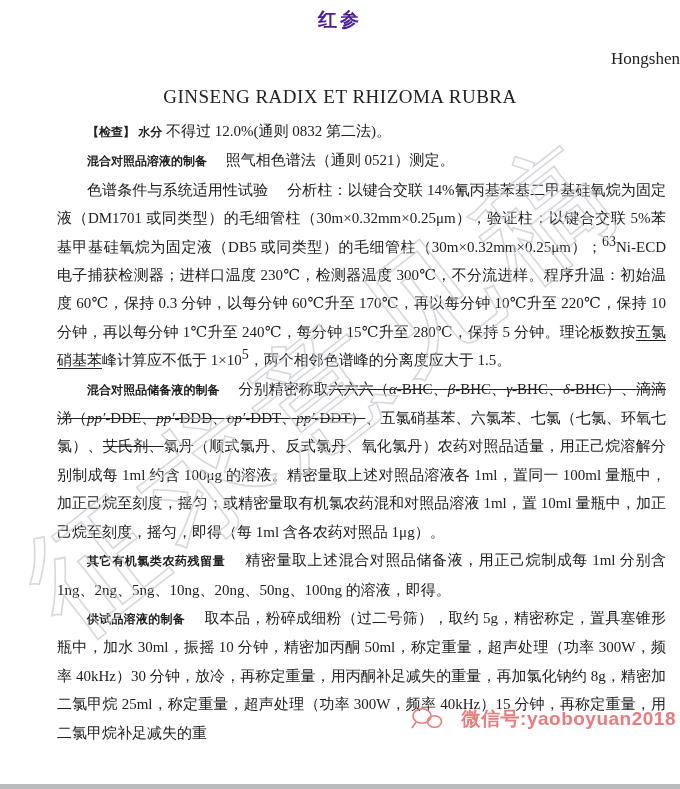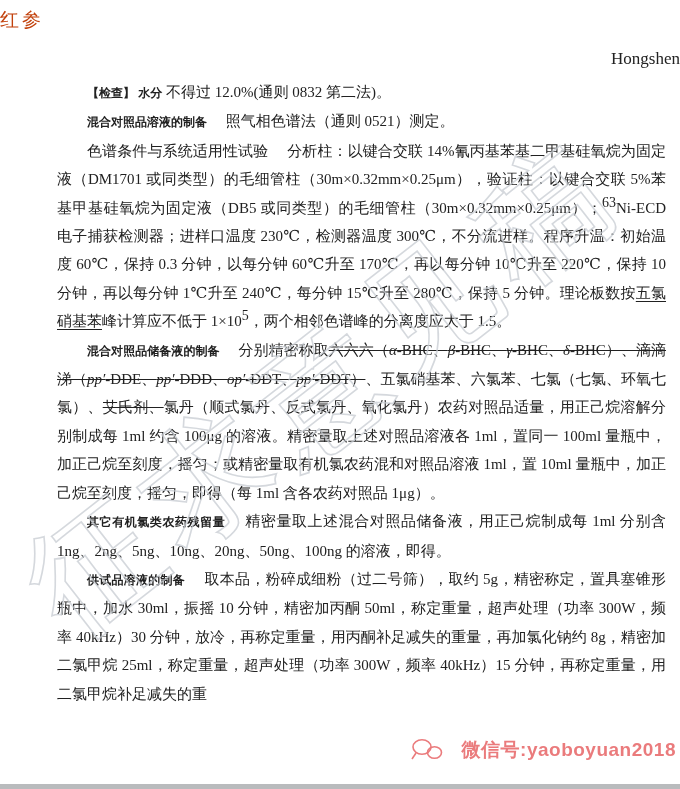--- a/index.html
+++ b/index.html
@@ -12,43 +12,43 @@
     position:relative;
   }
   .page{position:absolute;inset:0;overflow:hidden;background:#ffffff;}
   .watermark-svg{position:absolute;left:0;top:0;pointer-events:none;}
   .wm-text{
     fill:none;stroke:#c7ccd2;stroke-width:1.6;opacity:.75;
     font-size:128px;font-family:"Liberation Serif","DejaVu Serif",serif;
     letter-spacing:14px;
   }
   .title-cn{
-    margin:7px 0 0 0;
-    font-size:19px;font-weight:400;color:#c2410c;letter-spacing:3px;
+    margin:7px 0 0 0;text-align:center;
+    font-size:19px;font-weight:700;color:#4c1d95;letter-spacing:3px;
   }
   .title-py{
     margin-top:16px;text-align:right;font-size:17px;color:#222;
   }
   .title-latin{
     margin-top:17px;text-align:center;font-size:19px;color:#222;
     letter-spacing:.5px;
   }
   .doc-body{
     padding:9px 14px 0 57px;
     font-size:15px;line-height:28.4px;
     text-align:justify;text-justify:inter-ideograph;
   }
   .doc-body p{margin:0;text-indent:2em;}
   .b{font-weight:700;font-family:Liberation Sans, sans-serif;font-size:12px;}
   .strike{text-decoration:line-through;text-decoration-thickness:1.2px;}
   .ul{text-decoration:underline;text-underline-offset:3px;}
   .it{font-style:italic;}
   sup{font-size:14px;line-height:0;vertical-align:super;}
   .stamp{
-    position:absolute;right:4px;top:737px;
+    position:absolute;right:4px;top:706px;
     display:flex;align-items:center;gap:18px;
     color:#e8696b;opacity:.88;
     font-family:"Liberation Sans","DejaVu Sans",sans-serif;
     font-size:19px;font-weight:700;letter-spacing:.5px;
     pointer-events:none;
   }
   .stamp svg{flex:0 0 auto;}
   .bottom-edge{
     position:absolute;left:0;right:0;bottom:0;height:5px;background:#b9bbbd;
   }
@@ -59,20 +59,21 @@
 <div class="page">
 
   <svg class="watermark-svg" width="680" height="789" viewBox="0 0 680 789" aria-hidden="true">
     <g transform="translate(70,640) rotate(-38)">
       <text class="wm-text" x="0" y="0">征求意见稿</text>
     </g>
   </svg>
 
   <h1 class="title-cn">红参</h1>
   <div class="title-py">Hongshen</div>
+  <div class="title-latin">GINSENG RADIX ET RHIZOMA RUBRA</div>
 
   <div class="doc-body">
       <p><span class="b">【检查】 水分</span><span>  不得过 12.0%(通则 0832 第二法)。</span></p>
       <p><span class="b">混合对照品溶液的制备</span><span>　 照气相色谱法（通则 0521）测定。</span></p>
       <p><span>色谱条件与系统适用性试验　 分析柱：以键合交联 14%氰丙基苯基二甲基硅氧烷为固定液（DM1701 或同类型）的毛细管柱（30m×0.32mm×0.25μm），验证柱：以键合交联 5%苯基甲基硅氧烷为固定液（DB5 或同类型）的毛细管柱（30m×0.32mm×0.25μm）；</span><span><sup>63</sup></span><span>Ni-ECD 电子捕获检测器；进样口温度 230℃，检测器温度 300℃，不分流进样。程序升温：初始温度 60℃，保持 0.3 分钟，以每分钟 60℃升至 170℃，再以每分钟 10℃升至 220℃，保持 10 分钟，再以每分钟 1℃升至 240℃，每分钟 15℃升至 280℃，保持 5 分钟。理论板数按</span><span class="ul">五氯硝基苯</span><span>峰计算应不低于 1×10</span><span><sup>5</sup></span><span>，两个相邻色谱峰的分离度应大于 1.5。</span></p>
       <p><span class="b">混合对照品储备液的制备</span><span>　 分别精密称取</span><span class="strike">六六六（</span><span class="strike it">α</span><span class="strike">-BHC、</span><span class="strike it">β</span><span class="strike">-BHC、</span><span class="strike it">γ</span><span class="strike">-BHC、</span><span class="strike it">δ</span><span class="strike">-BHC）、滴滴涕（</span><span class="strike it">pp′</span><span class="strike">-DDE、</span><span class="strike it">pp′</span><span class="strike">-DDD、</span><span class="strike it">op′</span><span class="strike">-DDT、</span><span class="strike it">pp′</span><span class="strike">-DDT）</span><span>、五氯硝基苯、六氯苯、七氯（七氯、环氧七氯）、</span><span class="strike">艾氏剂、</span><span>氯丹（顺式氯丹、反式氯丹、氧化氯丹）农药对照品适量，用正己烷溶解分别制成每 1ml 约含 100μg 的溶液。精密量取上述对照品溶液各 1ml，置同一 100ml 量瓶中，加正己烷至刻度，摇匀；或精密量取有机氯农药混和对照品溶液 1ml，置 10ml 量瓶中，加正己烷至刻度，摇匀，即得（每 1ml 含各农药对照品 1μg）。</span></p>
       <p><span class="b">其它有机氯类农药残留量</span><span>　 精密量取上述混合对照品储备液，用正己烷制成每 1ml 分别含 1ng、2ng、5ng、10ng、20ng、50ng、100ng 的溶液，即得。</span></p>
       <p><span class="b">供试品溶液的制备</span><span>　 取本品，粉碎成细粉（过二号筛），取约 5g，精密称定，置具塞锥形瓶中，加水 30ml，振摇 10 分钟，精密加丙酮 50ml，称定重量，超声处理（功率 300W，频率 40kHz）30 分钟，放冷，再称定重量，用丙酮补足减失的重量，再加氯化钠约 8g，精密加二氯甲烷 25ml，称定重量，超声处理（功率 300W，频率 40kHz）15 分钟，再称定重量，用二氯甲烷补足减失的重</span></p>
     </div>
 

